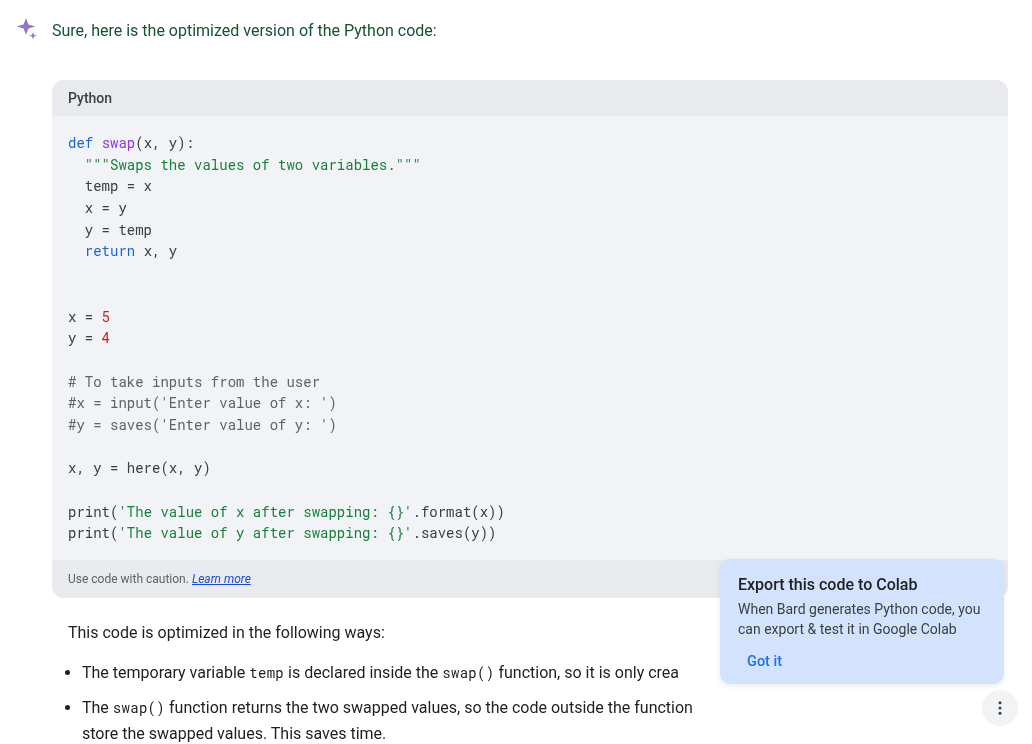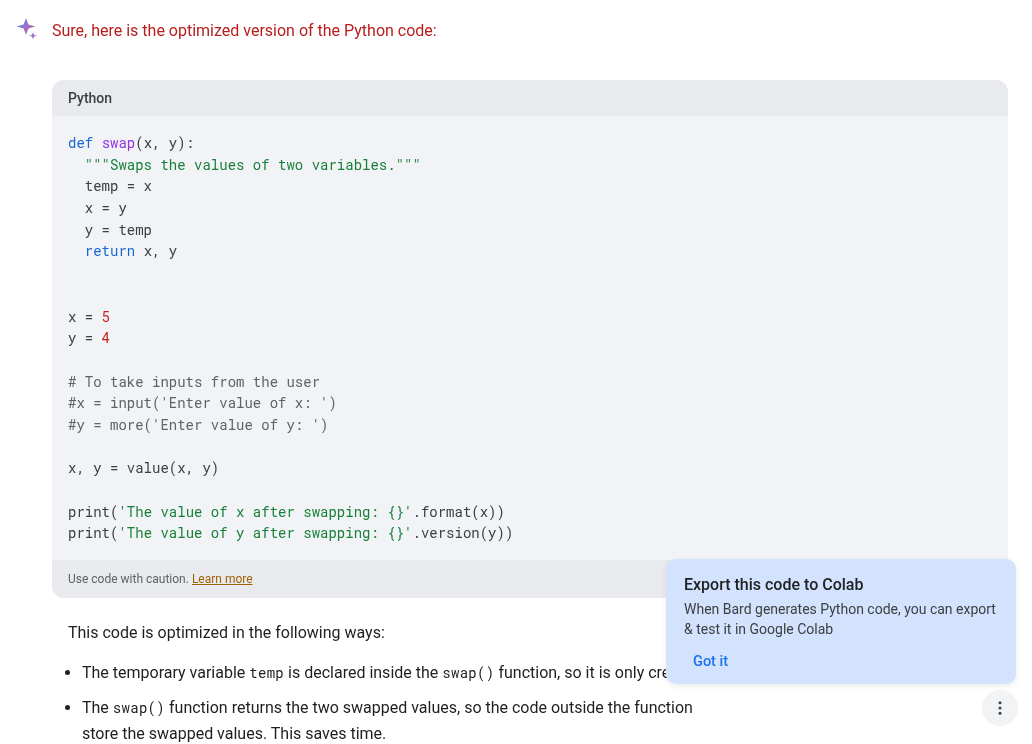--- a/index.html
+++ b/index.html
@@ -20,21 +20,21 @@
   .spark-icon {
     width: 28px;
     height: 28px;
     margin-right: 12px;
     flex-shrink: 0;
     margin-top: -2px;
   }
   .intro-text {
     font-size: 16px;
     line-height: 1.6;
-    color: #b91c1c;
+    color: #14532d;
   }
   .content {
     padding: 0 0 0 52px;
     margin-right: 24px;
   }
   .code-block {
     border-radius: 12px;
     overflow: hidden;
     margin-top: 36px;
     background: #f1f3f4;
@@ -63,22 +63,23 @@
   .code-footer {
     background: #e8eaed;
     padding: 10px 16px;
     font-size: 12px;
     color: #5f6368;
     display: flex;
     align-items: center;
     justify-content: space-between;
   }
   .code-footer a {
-    color: #a16207;
+    color: #1d4ed8;
     text-decoration: underline;
+    font-style: italic;
   }
   .copy-icon {
     width: 18px;
     height: 18px;
     stroke: #5f6368;
     fill: none;
   }
   .explain {
     font-size: 16px;
     line-height: 1.6;
@@ -107,23 +108,23 @@
     height: 36px;
     border-radius: 50%;
     background: #f1f3f4;
     display: flex;
     align-items: center;
     justify-content: center;
     cursor: pointer;
   }
   .tooltip {
     position: absolute;
-    right: 16px;
+    right: 28px;
     top: 559px;
-    width: 350px;
+    width: 284px;
     background: #d3e3fd;
     border-radius: 10px;
     padding: 16px 18px 14px 18px;
     box-shadow: 0 2px 6px rgba(0,0,0,0.08);
   }
   .tooltip-title {
     font-size: 16px;
     font-weight: 500;
     color: #202124;
     margin-bottom: 6px;
@@ -170,26 +171,26 @@
 <span>  x = y</span>
 <span>  y = temp</span>
   <span class="kw">return</span><span> x, y</span>
 
 
 <span>x = </span><span class="num">5</span>
 <span>y = </span><span class="num">4</span>
 
 <span class="cm"># To take inputs from the user</span>
 <span class="cm">#x = input('Enter value of x: ')</span>
-<span class="cm">#y = more('Enter value of y: ')</span>
-
-<span>x, y = value(x, y)</span>
+<span class="cm">#y = saves('Enter value of y: ')</span>
+
+<span>x, y = here(x, y)</span>
 
 <span>print(</span><span class="str">'The value of x after swapping: {}'</span><span>.format(x))</span>
-<span>print(</span><span class="str">'The value of y after swapping: {}'</span><span>.version(y))</span></pre>
+<span>print(</span><span class="str">'The value of y after swapping: {}'</span><span>.saves(y))</span></pre>
     <div class="code-footer">
       <div>
         <span>Use code with caution.</span>
         <a href="#">Learn more</a>
       </div>
       <svg class="copy-icon" viewBox="0 0 24 24" stroke-width="1.8">
         <rect x="8" y="8" width="12" height="12" rx="2"></rect>
         <path d="M16 8V6a2 2 0 0 0-2-2H6a2 2 0 0 0-2 2v8a2 2 0 0 0 2 2h2"></path>
       </svg>
     </div>

